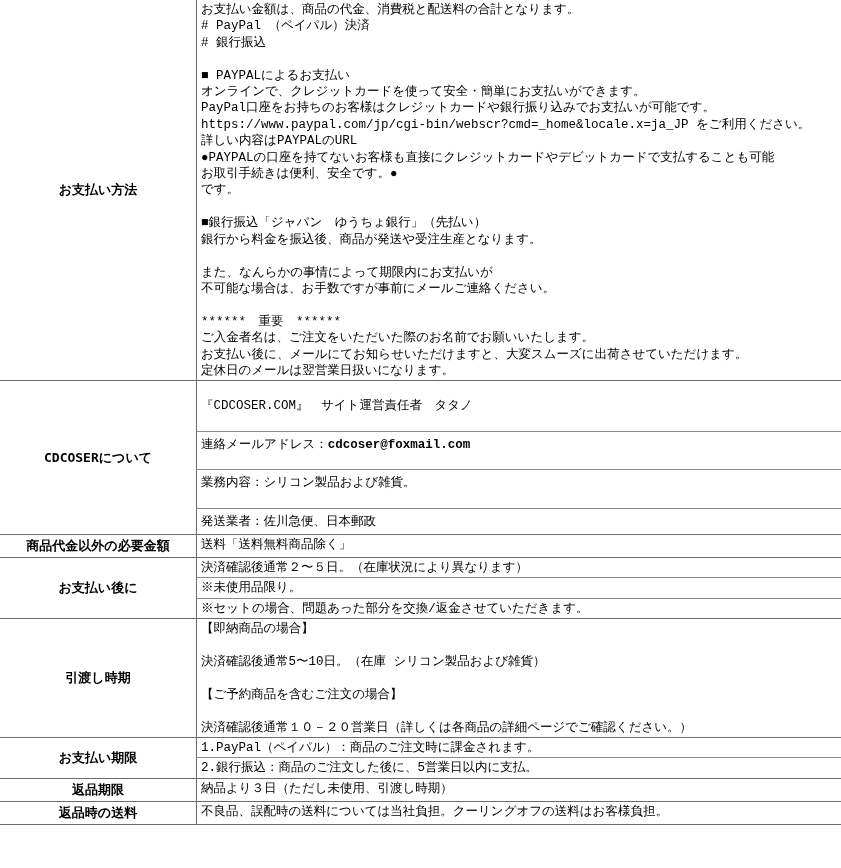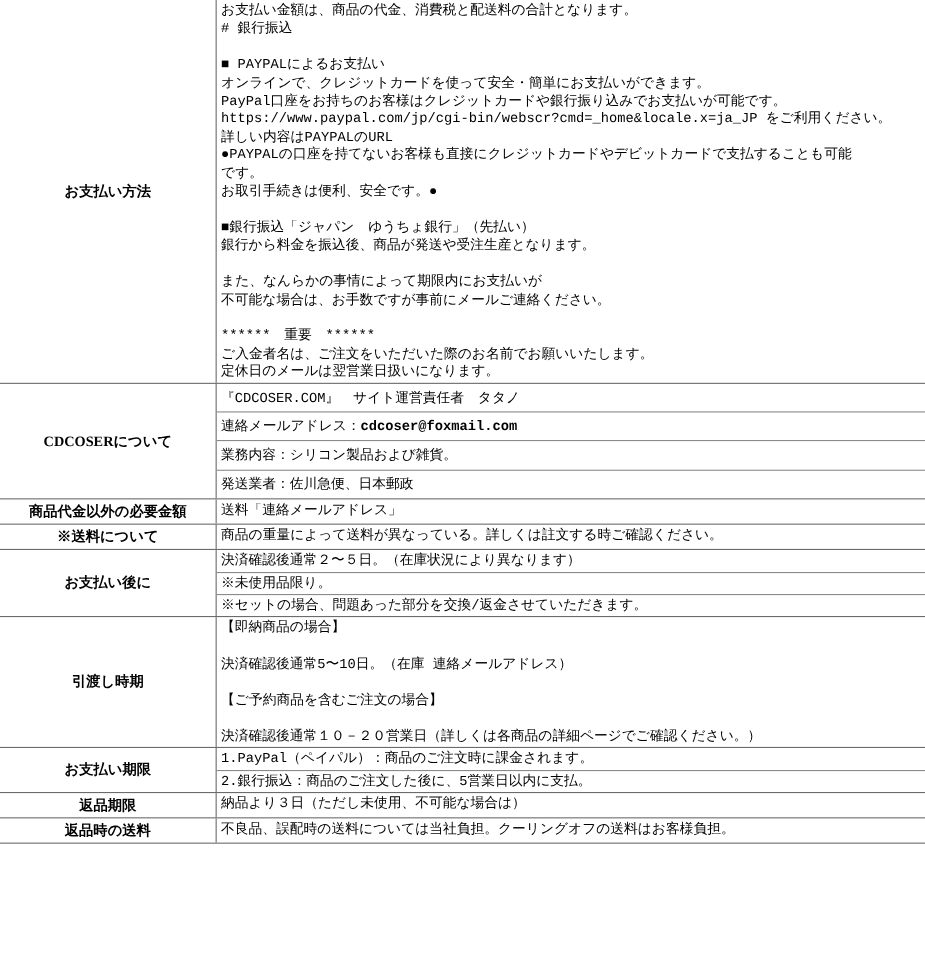--- a/index.html
+++ b/index.html
@@ -22,59 +22,60 @@
     flex: 0 0 197px;
     width: 197px;
     border-right: 1px solid #6b6b6b;
     display: flex;
     align-items: center;
     justify-content: center;
     font-weight: bold;
     font-size: 13px;
     text-align: center;
     padding: 2px 4px;
-    font-family: Liberation Serif, serif;
   }
   .cbody { flex: 1 1 auto; display: flex; flex-direction: column; min-width: 0; }
   .ccell { border-top: 1px solid #8a8a8a; padding: 2px 4px 1px 4px; flex: 1 0 auto; font-family: Liberation Mono, monospace; }
   .ccell:first-child { border-top: none; }
   
-  .trow:nth-child(2) .ccell { padding-top: 5px; padding-bottom: 4px; }
+  .trow:nth-child(2) .ccell { padding-top: 5px; padding-bottom: 4px; margin-top: 12px; }
   .line { line-height: 16.4px; white-space: pre-wrap; word-break: break-all; }
   .bold { font-weight: bold; }
 </style>
 </head>
 <body>
 
 <div class="page">
   <div class="info-table">
       <div class="trow">
         <div class="hcell">お支払い方法</div>
         <div class="cbody">
           <div class="ccell">
             <div class="line">お支払い金額は、商品の代金、消費税と配送料の合計となります。</div>
+            <div class="line"># PayPal （ペイパル）決済</div>
             <div class="line"># 銀行振込</div>
             <div class="line">&nbsp;</div>
             <div class="line">■ PAYPALによるお支払い</div>
             <div class="line">オンラインで、クレジットカードを使って安全・簡単にお支払いができます。</div>
             <div class="line">PayPal口座をお持ちのお客様はクレジットカードや銀行振り込みでお支払いが可能です。</div>
             <div class="line">https://www.paypal.com/jp/cgi-bin/webscr?cmd=_home&amp;locale.x=ja_JP をご利用ください。</div>
             <div class="line">詳しい内容はPAYPALのURL</div>
             <div class="line">●PAYPALの口座を持てないお客様も直接にクレジットカードやデビットカードで支払することも可能</div>
+            <div class="line">お取引手続きは便利、安全です。●</div>
             <div class="line">です。</div>
-            <div class="line">お取引手続きは便利、安全です。●</div>
             <div class="line">&nbsp;</div>
             <div class="line">■銀行振込「ジャパン　ゆうちょ銀行」（先払い）</div>
             <div class="line">銀行から料金を振込後、商品が発送や受注生産となります。</div>
             <div class="line">&nbsp;</div>
             <div class="line">また、なんらかの事情によって期限内にお支払いが</div>
             <div class="line">不可能な場合は、お手数ですが事前にメールご連絡ください。</div>
             <div class="line">&nbsp;</div>
             <div class="line">******　重要　******</div>
             <div class="line">ご入金者名は、ご注文をいただいた際のお名前でお願いいたします。</div>
+            <div class="line">お支払い後に、メールにてお知らせいただけますと、大変スムーズに出荷させていただけます。</div>
             <div class="line">定休日のメールは翌営業日扱いになります。</div>
           </div>
         </div>
       </div>
       <div class="trow">
         <div class="hcell">CDCOSERについて</div>
         <div class="cbody">
           <div class="ccell">
             <div class="line">『CDCOSER.COM』　サイト運営責任者　タタノ</div>
           </div>
@@ -86,29 +87,21 @@
           </div>
           <div class="ccell">
             <div class="line">発送業者：佐川急便、日本郵政</div>
           </div>
         </div>
       </div>
       <div class="trow">
         <div class="hcell">商品代金以外の必要金額</div>
         <div class="cbody">
           <div class="ccell">
-            <div class="line">送料「連絡メールアドレス」</div>
-          </div>
-        </div>
-      </div>
-      <div class="trow">
-        <div class="hcell">※送料について</div>
-        <div class="cbody">
-          <div class="ccell">
-            <div class="line">商品の重量によって送料が異なっている。詳しくは註文する時ご確認ください。</div>
+            <div class="line">送料「送料無料商品除く」</div>
           </div>
         </div>
       </div>
       <div class="trow">
         <div class="hcell">お支払い後に</div>
         <div class="cbody">
           <div class="ccell">
             <div class="line">決済確認後通常２〜５日。（在庫状況により異なります）</div>
           </div>
           <div class="ccell">
@@ -118,21 +111,21 @@
             <div class="line">※セットの場合、問題あった部分を交換/返金させていただきます。</div>
           </div>
         </div>
       </div>
       <div class="trow">
         <div class="hcell">引渡し時期</div>
         <div class="cbody">
           <div class="ccell">
             <div class="line">【即納商品の場合】</div>
             <div class="line">&nbsp;</div>
-            <div class="line">決済確認後通常5〜10日。（在庫 連絡メールアドレス）</div>
+            <div class="line">決済確認後通常5〜10日。（在庫 シリコン製品および雑貨）</div>
             <div class="line">&nbsp;</div>
             <div class="line">【ご予約商品を含むご注文の場合】</div>
             <div class="line">&nbsp;</div>
             <div class="line">決済確認後通常１０－２０営業日（詳しくは各商品の詳細ページでご確認ください。）</div>
           </div>
         </div>
       </div>
       <div class="trow">
         <div class="hcell">お支払い期限</div>
         <div class="cbody">
@@ -141,21 +134,21 @@
           </div>
           <div class="ccell">
             <div class="line">2.銀行振込：商品のご注文した後に、5営業日以内に支払。</div>
           </div>
         </div>
       </div>
       <div class="trow">
         <div class="hcell">返品期限</div>
         <div class="cbody">
           <div class="ccell">
-            <div class="line">納品より３日（ただし未使用、不可能な場合は）</div>
+            <div class="line">納品より３日（ただし未使用、引渡し時期）</div>
           </div>
         </div>
       </div>
       <div class="trow">
         <div class="hcell">返品時の送料</div>
         <div class="cbody">
           <div class="ccell">
             <div class="line">不良品、誤配時の送料については当社負担。クーリングオフの送料はお客様負担。</div>
           </div>
         </div>

